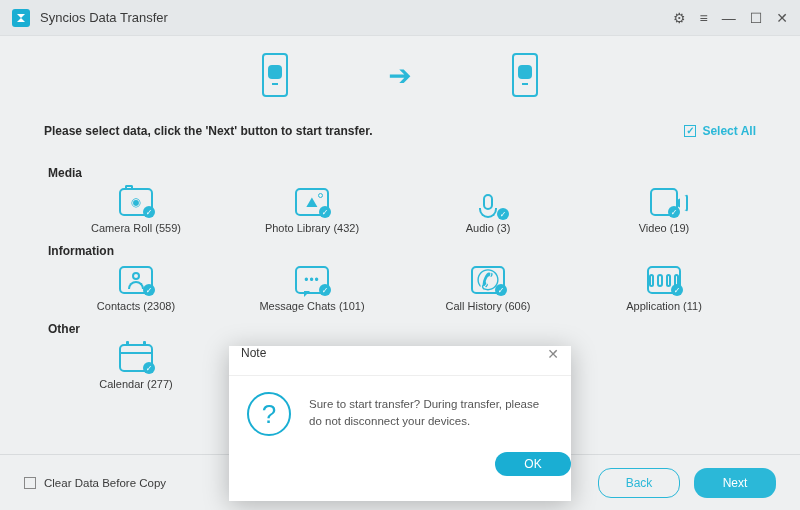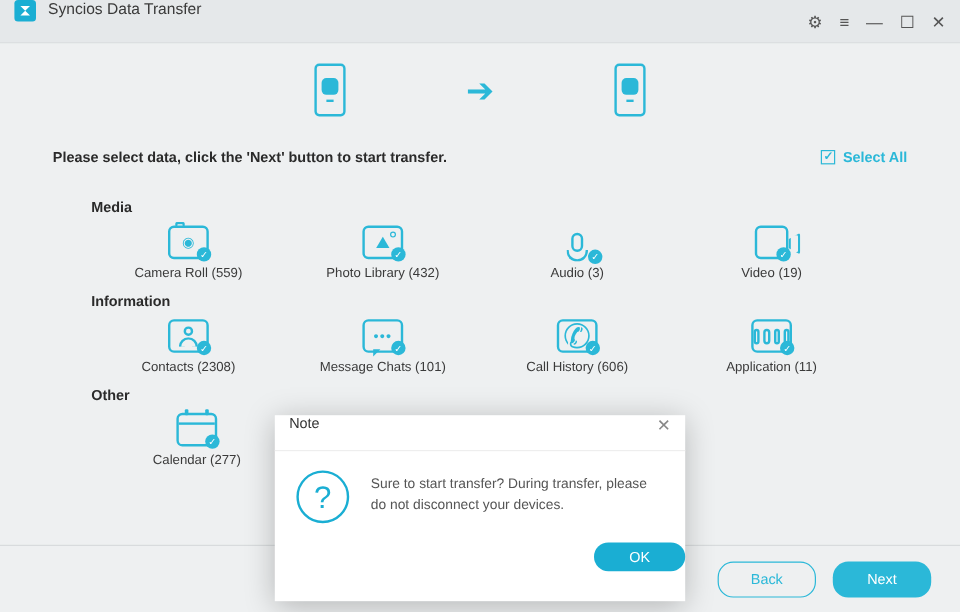--- a/index.html
+++ b/index.html
@@ -1,38 +1,38 @@
 <!DOCTYPE html>
 <html><head>
 <meta charset="utf-8">
 <style>
 * { box-sizing: border-box; margin: 0; padding: 0; font-family: "Segoe UI", Arial, sans-serif; }
 body { width: 800px; height: 510px; background: #eef0f1; position: relative; overflow: hidden; }
 
-.titlebar { height: 36px; background: #e5e8ea; display: flex; padding: 0 12px; border-bottom: 1px solid #dcdfe1; }
+.titlebar { height: 36px; background: #e5e8ea; display: flex; align-items: center; padding: 0 12px; border-bottom: 1px solid #dcdfe1; }
 .titlebar .logo { width: 18px; height: 18px; background: #1aaed3; border-radius: 3px; display: flex; align-items: center; justify-content: center; margin-right: 10px; }
 .titlebar .logo svg { width: 12px; height: 12px; }
 .titlebar .title { font-size: 13px; color: #3a3a3a; font-weight: 500; }
 .titlebar .winbtns { margin-left: auto; display: flex; gap: 14px; align-items: center; color: #555; }
 .titlebar .winbtns span { cursor: pointer; font-size: 14px; line-height: 1; }
 
 .devices { height: 78px; display: flex; align-items: center; justify-content: center; gap: 100px; }
 .phone { width: 26px; height: 44px; border: 2px solid #2bb8d8; border-radius: 4px; display: flex; flex-direction: column; align-items: center; justify-content: center; }
 .phone::before { content: ""; width: 14px; height: 14px; background: #2bb8d8; border-radius: 4px; }
 .phone::after { content: ""; width: 6px; height: 2px; background: #2bb8d8; margin-top: 4px; }
 .arrow { color: #2bb8d8; font-size: 28px; }
 
 .instruction { display: flex; align-items: center; padding: 10px 44px 18px; }
 .instruction .text { font-size: 12px; font-weight: 700; color: #2a2a2a; }
 .instruction .spacer { flex: 1; }
 .select-all { display: flex; align-items: center; gap: 6px; color: #2bb8d8; font-size: 12px; font-weight: 600; cursor: pointer; }
 .select-all .cb { width: 12px; height: 12px; border: 1px solid #2bb8d8; display: flex; align-items: center; justify-content: center; }
 .select-all .cb::after { content: "✓"; color: #2bb8d8; font-size: 10px; line-height: 1; }
 
-.section { padding: 0 76px; }
+.section { padding: 0 48px; }
 .section-title { font-size: 12px; font-weight: 700; color: #2a2a2a; margin: 10px 0 8px; }
 .items { display: flex; gap: 0; }
 .item { width: 176px; display: flex; flex-direction: column; align-items: center; cursor: pointer; }
 .item .icon { width: 34px; height: 28px; border: 2px solid #2bb8d8; border-radius: 5px; position: relative; display: flex; align-items: center; justify-content: center; color: #2bb8d8; }
 .item .icon .check { position: absolute; bottom: -4px; right: -4px; width: 12px; height: 12px; background: #2bb8d8; border-radius: 50%; display: flex; align-items: center; justify-content: center; color: #fff; font-size: 8px; }
 .item .label { font-size: 11px; color: #3a3a3a; margin-top: 6px; }
 
 .footer { position: absolute; bottom: 0; left: 0; right: 0; height: 56px; border-top: 1px solid #d8dbdd; display: flex; align-items: center; padding: 0 24px; }
 .clear-data { display: flex; align-items: center; gap: 8px; font-size: 11.5px; color: #3a3a3a; cursor: pointer; }
 .clear-data .cb2 { width: 12px; height: 12px; border: 1.5px solid #888; }
@@ -192,20 +192,24 @@
           </div>
           <div class="ic-cal-line"></div>
           <div class="check">✓</div>
         </div>
       <div class="label">Calendar (277)</div>
     </div>
   </div>
 </div>
 
 <div class="footer">
+  <div class="clear-data">
+    <div class="cb2"></div>
+    <span>Clear Data Before Copy</span>
+  </div>
   <div class="spacer"></div>
   <div class="btn btn-back">
       <span>Back</span>
     </div>
   <div class="btn btn-next">
       <span>Next</span>
     </div>
 </div>
 
 <div class="modal">

